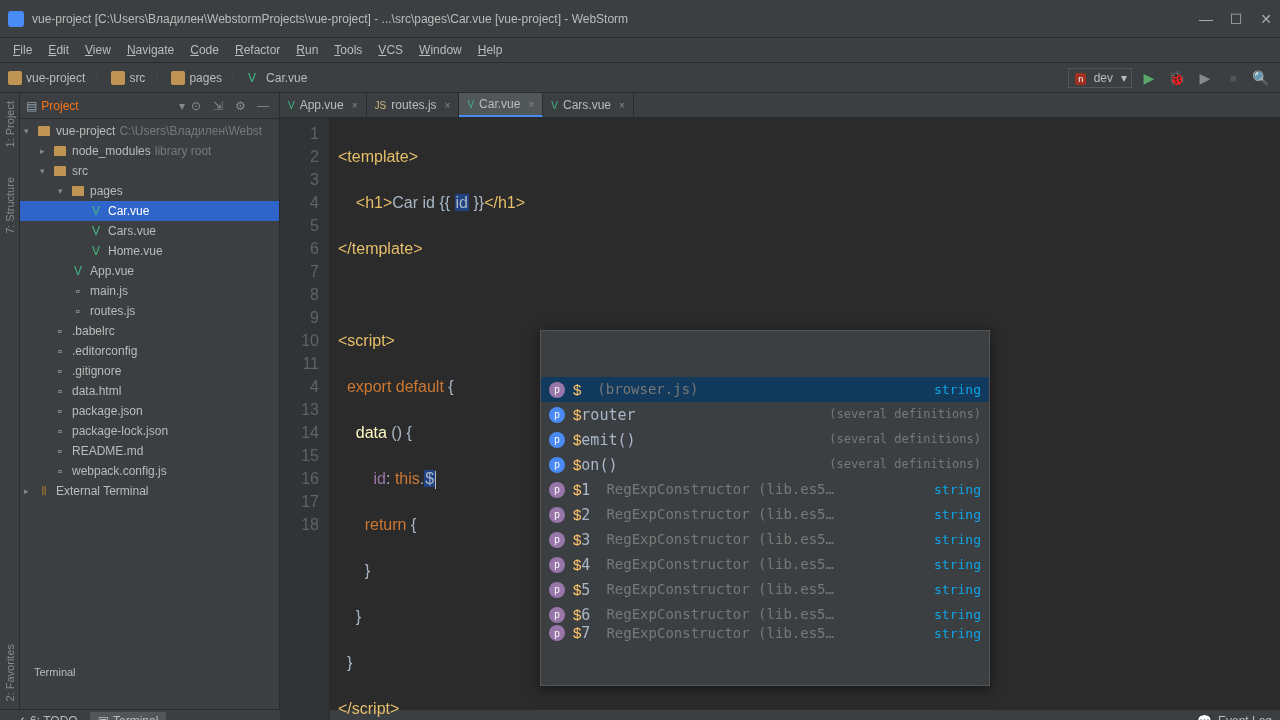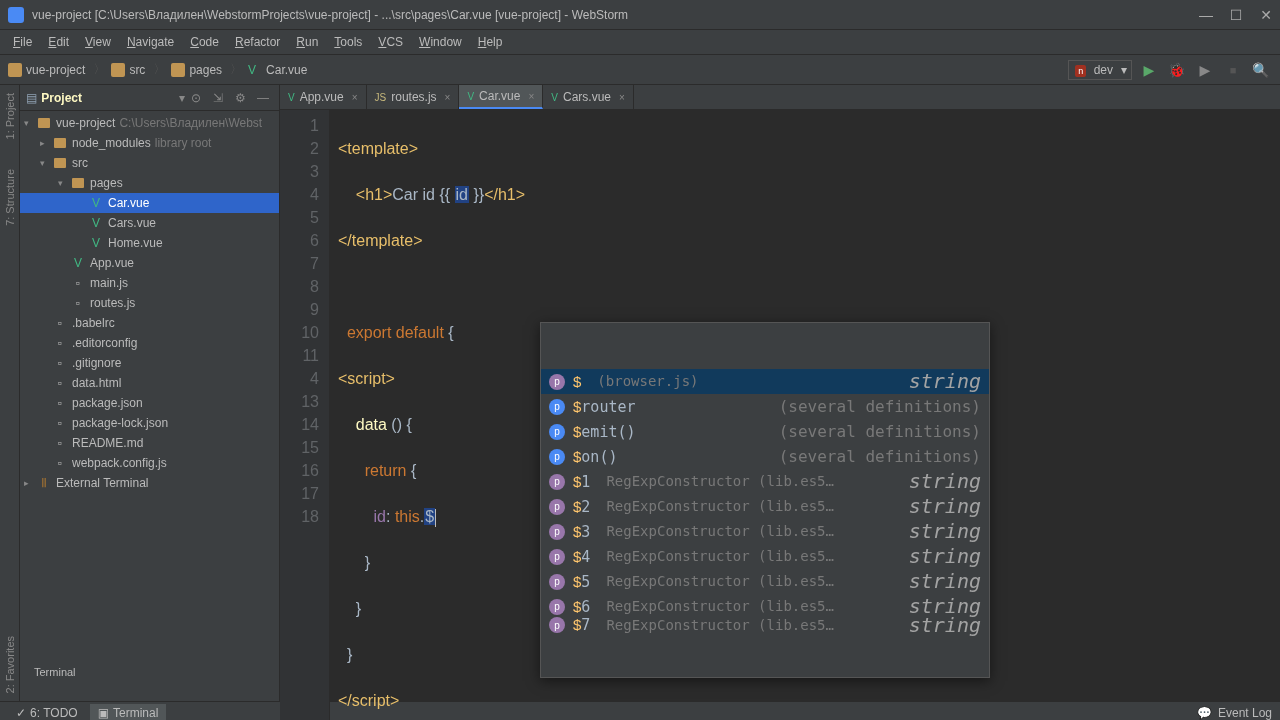--- a/index.html
+++ b/index.html
@@ -1,18 +1,18 @@
 <!DOCTYPE html>
 <html><head>
 <meta charset="utf-8">
 <style>
 * { margin: 0; padding: 0; box-sizing: border-box; font-family: 'Segoe UI', Arial, sans-serif; }
 body { background: #3c3f41; color: #bbb; font-size: 12px; overflow: hidden; width: 1280px; height: 720px; }
 
-.titlebar { height: 30px; background: #3c3f41; display: flex; align-items: center; padding: 0 8px; border-bottom: 1px solid #2b2b2b; }
+.titlebar { height: 38px; background: #3c3f41; display: flex; align-items: center; padding: 0 8px; border-bottom: 1px solid #2b2b2b; }
 .titlebar-icon { width: 16px; height: 16px; background: #4a8af4; border-radius: 3px; margin-right: 8px; }
 .titlebar-text { color: #bbb; font-size: 12px; flex: 1; }
 .win-controls { display: flex; gap: 18px; margin-left: auto; }
 .win-btn { width: 12px; height: 12px; cursor: pointer; display: flex; align-items: center; justify-content: center; color: #aaa; font-size: 14px; }
 
 .menubar { height: 25px; background: #3c3f41; display: flex; align-items: center; padding: 0 5px; border-bottom: 1px solid #2b2b2b; }
 .menu-item { padding: 3px 8px; color: #bbb; cursor: pointer; }
 .menu-item u { text-decoration: underline; }
 
 .navbar { height: 30px; background: #3c3f41; display: flex; align-items: center; padding: 0 8px; border-bottom: 1px solid #2b2b2b; }
@@ -30,21 +30,21 @@
 .stop-icon { color: #555; font-size: 11px; }
 .search-icon-tb { color: #aaa; font-size: 14px; }
 
 .main-area { display: flex; height: 616px; }
 
 .left-rail { width: 20px; background: #3c3f41; border-right: 1px solid #2b2b2b; display: flex; flex-direction: column; align-items: center; padding-top: 8px; gap: 30px; }
 .rail-label { writing-mode: vertical-lr; transform: rotate(180deg); color: #888; font-size: 11px; cursor: pointer; }
 
 .sidebar { width: 260px; background: #3c3f41; border-right: 1px solid #2b2b2b; display: flex; flex-direction: column; }
 .sidebar-header { height: 26px; display: flex; align-items: center; padding: 0 6px; border-bottom: 1px solid #2b2b2b; }
-.sidebar-title { color: #fef9c3; font-weight: bold; margin-left: 4px; flex: 1; }
+.sidebar-title { color: #f97316; font-weight: normal; margin-left: 4px; flex: 1; }
 .sidebar-tools { display: flex; gap: 6px; }
 .sidebar-tool { width: 16px; color: #888; cursor: pointer; }
 .tree { flex: 1; overflow: auto; padding: 2px 0; }
 .tree-node { display: flex; align-items: center; height: 20px; padding-left: 4px; cursor: pointer; white-space: nowrap; }
 .tree-node.selected { background: #2f65ca; color: #fff; }
 .tree-arrow { width: 12px; color: #888; font-size: 9px; }
 .tree-icon { width: 16px; height: 14px; margin-right: 4px; display: flex; align-items: center; justify-content: center; }
 .tree-label { color: #bbb; }
 .tree-node.selected .tree-label { color: #fff; }
 .tree-hint { color: #787878; margin-left: 4px; }
@@ -73,22 +73,22 @@
 .hl { background: #214283; padding: 0 1px; }
 .cursor { border-left: 1px solid #bbb; display: inline-block; height: 18px; vertical-align: middle; }
 
 .autocomplete { position: absolute; left: 210px; top: 212px; width: 450px; background: #3c3f41; border: 1px solid #555; box-shadow: 0 3px 12px rgba(0,0,0,0.5); }
 .ac-item { height: 25px; display: flex; align-items: center; padding: 0 8px; gap: 8px; cursor: pointer; }
 .ac-item.selected { background: #113a5c; }
 .ac-icon { width: 16px; height: 16px; background: #4a8af4; border-radius: 8px; font-size: 10px; color: #fff; display: flex; align-items: center; justify-content: center; }
 .ac-icon.prop-i { background: #9876aa; }
 .ac-name { font-family: Consolas, monospace; font-size: 15px; }
 .ac-dollar { color: #ffc66d; }
-.ac-hint { color: #787878; font-family: Consolas, monospace; font-size: 16px; margin-left: auto; }
-.ac-type { color: #a3a3a3; font-family: Consolas, monospace; font-size: 20px; margin-left: auto; font-style: italic; }
+.ac-hint { color: #787878; font-family: Consolas, monospace; font-size: 12px; margin-left: auto; }
+.ac-type { color: #0ea5e9; font-family: Consolas, monospace; font-size: 13px; margin-left: auto; }
 .ac-footer { background: #313335; padding: 3px 8px; font-size: 11px; color: #888; border-top: 1px solid #2b2b2b; display: flex; justify-content: space-between; }
 .ac-footer a { color: #5896c9; text-decoration: none; }
 
 .bottom-tabs { height: 22px; background: #3c3f41; border-top: 1px solid #2b2b2b; display: flex; align-items: center; padding: 0 8px; gap: 4px; }
 .bottom-tab { padding: 2px 8px; color: #bbb; cursor: pointer; display: flex; align-items: center; gap: 4px; }
 .bottom-tab.active { background: #515658; }
 .bottom-right { margin-left: auto; display: flex; align-items: center; gap: 6px; }
 .term-label { position: absolute; left: 28px; bottom: 40px; background: #3c3f41; padding: 2px 6px; font-size: 11px; color: #bbb; }
 </style>
 </head>
@@ -344,25 +344,25 @@
           <div>15</div>
           <div>16</div>
           <div>17</div>
           <div>18</div>
         </div>
       <div class="code">
 <div class="code-line"><span class="tag">&lt;template&gt;</span></div>
 <div class="code-line">    <span class="tag">&lt;h1&gt;</span>Car id {{ <span class="hl">id</span> }}<span class="tag">&lt;/h1&gt;</span></div>
 <div class="code-line"><span class="tag">&lt;/template&gt;</span></div>
 <div class="code-line"></div>
+<div class="code-line"><span class="tag">&lt;script&gt;</span></div>
 <div class="code-line">  <span class="kw">export default</span> {</div>
-<div class="code-line"><span class="tag">&lt;script&gt;</span></div>
 <div class="code-line">    <span class="fn">data</span> () {</div>
+<div class="code-line">        <span class="prop">id</span>: <span class="this">this</span>.<span class="hl">$</span><span class="cursor"></span></div>
 <div class="code-line">      <span class="kw">return</span> {</div>
-<div class="code-line">        <span class="prop">id</span>: <span class="this">this</span>.<span class="hl">$</span><span class="cursor"></span></div>
 <div class="code-line">      }</div>
 <div class="code-line">    }</div>
 <div class="code-line">  }</div>
 <div class="code-line"><span class="tag">&lt;/script&gt;</span></div>
 
 
 
 
 
 

